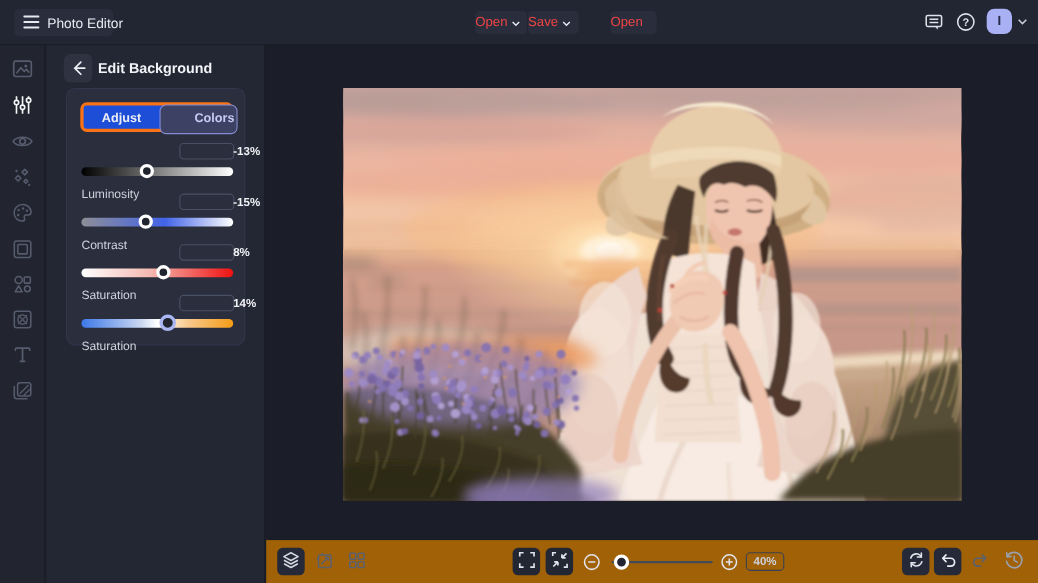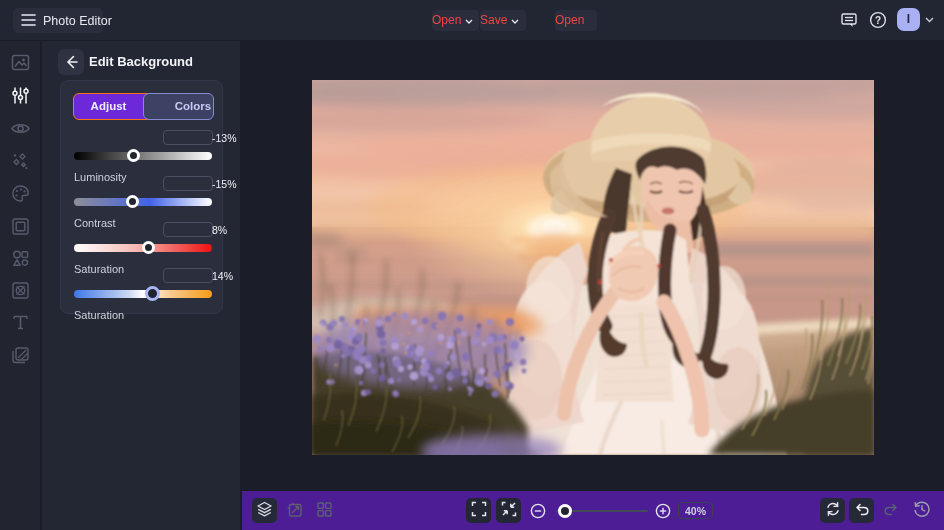--- a/index.html
+++ b/index.html
@@ -27,42 +27,42 @@
 
 #panel { position:absolute; left:42px; top:41px; width:199px; height:489px;
   background:#232734; border-right:1px solid #1a1d26; }
 #backbtn { position:absolute; left:16px; top:8px; width:26px; height:26px;
   background:#2e3241; border-radius:6px; }
 #ptitle { position:absolute; left:47px; top:13px; color:#f2f3f7;
   font-size:13px; font-weight:bold; }
 #card { position:absolute; left:18px; top:39px; width:163px; height:234px;
   background:#2a2e3d; border:1px solid #31364a; border-radius:8px; }
 #tabs { position:absolute; left:12px; top:12px; width:139px; height:27px;
-  background:#6d28d9; border:1px solid #f97316; border-radius:6px; }
+  background:#1d4ed8; border:3px solid #f97316; border-radius:6px; }
 #tab-adjust { position:absolute; left:0px; top:0px; width:69px; height:25px;
   color:#eceef4; font-size:11.5px; font-weight:bold; text-align:center; line-height:25px; }
 #tab-colors { position:absolute; left:69px; top:-1px; width:71px; height:27px;
   background:#3d4265; border:1px solid #868bd1; border-radius:6px;
   color:#c6caf4; font-size:11.5px; font-weight:bold; text-align:center; line-height:25px;padding-left:29px; }
 .slabel { position:absolute; left:13px; color:#ced2dc; font-size:11px;margin-top:40px; }
 .schip { position:absolute; right:9px; width:34px; height:15px;
   border:1px solid #4a5063; border-radius:4px; color:#f0f1f5;
-  font-size:10.5px; font-weight:normal; text-align:center; line-height:14px;padding-left:48px; }
+  font-size:10.5px; font-weight:bold; text-align:center; line-height:14px;padding-left:48px; }
 .strack { position:absolute; left:13px; width:138px; height:8px; border-radius:4px; }
 .sthumb { position:absolute; width:13px; height:13px; border-radius:50%;
   background:#20242f; border:3px solid #ffffff; margin:-3px 0 0 -7px; }
 
 
 #canvas { position:absolute; left:242px; top:41px; width:702px; height:448px;
   background:#1b1e28; }
 #photo { position:absolute; left:70px; top:39px; width:562px; height:375px; }
 
 
 #bottombar { position:absolute; left:242px; top:490px; width:702px; height:40px;
-  background:#4c1d95; border-top:1px solid #1a1d26; }
+  background:#a16207; border-top:1px solid #1a1d26; }
 .bbtn { position:absolute; top:7px; width:25px; height:25px;
   background:#262a38; border-radius:5px; }
 .bicon { position:absolute; top:9px; }
 #zoomchip { position:absolute; left:436px; top:11px; width:35px; height:17px;
   border:1px solid #3c4150; border-radius:4px; color:#ccd0da; font-size:10.5px;
   font-weight:bold; text-align:center; line-height:16px; }
 #zline { position:absolute; left:314px; top:19px; width:92px; height:2px;
   background:#434a59; border-radius:1px; }
 #zthumb { position:absolute; left:316px; top:13px; width:14px; height:14px;
   border-radius:50%; background:#222531; border:3px solid #fff; }

